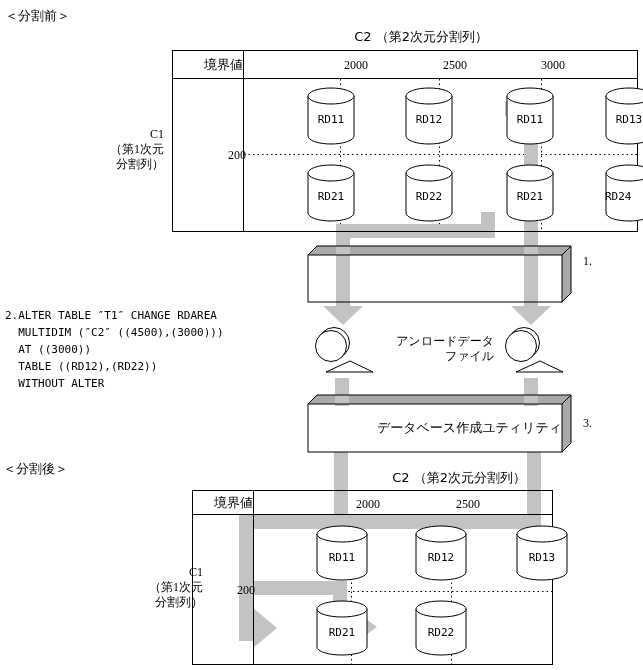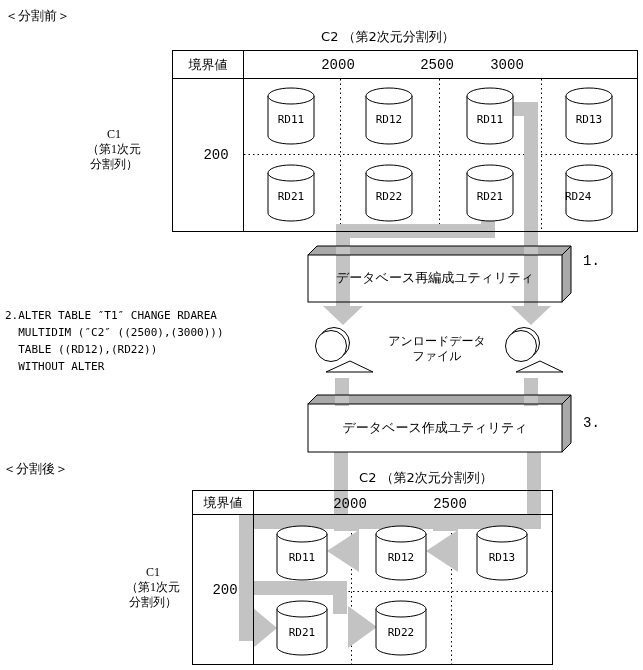--- a/index.html
+++ b/index.html
@@ -7,27 +7,27 @@
          font-family:"DejaVu Sans",sans-serif;overflow:hidden;}
   svg.underlay{position:absolute;left:0;top:0;z-index:1;}
   .dotted{stroke:#000;fill:none;stroke-width:1;stroke-dasharray:1.5 3;}
   .face{fill:var(--face-gray,#a9a9a9);stroke:none;}
   .arrow-path{stroke:var(--arrow-gray,#c3c3c3);fill:none;stroke-width:14;stroke-linejoin:miter;}
   .arrow-fill{fill:var(--arrow-gray,#c3c3c3);stroke:none;}
   .outline{fill:none;stroke:#000;stroke-width:1;}
   .shape{fill:#fff;stroke:#000;stroke-width:1;}
   .tbl{position:absolute;border:1px solid #000;z-index:2;background:transparent;}
   .hline,.vline{position:absolute;background:#000;z-index:2;}
-  .cyl{position:absolute;z-index:3;}
+  .cyl{position:absolute;z-index:3;margin-left:40px;}
   .cyl svg{position:absolute;left:0;top:0;}
   .cyl .lbl{position:absolute;left:0;top:26px;width:100%;text-align:center;
             font-family:"DejaVu Sans Mono",monospace;font-size:11px;}
   .txt{position:absolute;z-index:4;white-space:nowrap;font-size:13px;line-height:16px;}
-  .ctr{text-align:center;}
-  .mono{font-family:Liberation Mono, monospace;font-size:14px;}
+  .ctr{text-align:right;}
+  .mono{font-family:Liberation Serif, serif;font-size:12px;}
   .blk span{display:block;line-height:15px;font-family:Liberation Serif, serif;}
   .sql{font-family:"DejaVu Sans Mono",monospace;font-size:11px;line-height:17px;}
   .sql div{white-space:pre;}
 </style>
 </head>
 <body>
 
 <div class="stage">
 
   <svg class="underlay" width="643" height="670" viewBox="0 0 643 670">
@@ -191,36 +191,36 @@
         <ellipse class="shape" cx="26" cy="9" rx="25" ry="8"></ellipse>
       </svg>
     <span class="lbl">RD22</span>
   </div>
 
   <div class="txt" style="left:5px;top:8px">＜分割前＞</div>
   <div class="txt ctr" style="left:288px;top:29px;width:200px">C2 （第2次元分割列）</div>
   <div class="txt ctr" style="left:173px;top:57px;width:70px">境界値</div>
   <div class="txt mono ctr" style="left:308px;top:57px;width:60px">2000</div>
   <div class="txt mono ctr" style="left:407px;top:57px;width:60px">2500</div>
-  <div class="txt mono ctr" style="left:477px;top:57px;width:60px">3000</div>
+  <div class="txt mono ctr" style="left:505px;top:57px;width:60px">3000</div>
   <div class="txt ctr blk" style="left:64px;top:127px;width:100px;font-size:12px">
     <span>C1</span>
     <span>（第1次元</span>
     <span>分割列）</span>
   </div>
   <div class="txt mono ctr" style="left:186px;top:147px;width:60px">200</div>
 
   <div class="txt sql" style="left:5px;top:307px">
     <div>2.ALTER TABLE ″T1″ CHANGE RDAREA</div>
-    <div>  MULTIDIM (″C2″ ((2500),(3000)))</div>
+    <div>  MULTIDIM (″C2″ ((4500),(3000)))</div>
+    <div>  AT ((3000))</div>
     <div>  TABLE ((RD12),(RD22))</div>
     <div>  WITHOUT ALTER</div>
   </div>
 
-  <div class="txt ctr" style="left:308px;top:270px;width:254px">データベース再編成ユティリティ</div>
   <div class="txt mono" style="left:583px;top:253px">1.</div>
   <div class="txt ctr blk" style="left:380px;top:334px;width:114px;font-size:12px">
     <span>アンロードデータ</span>
     <span>ファイル</span>
   </div>
   <div class="txt ctr" style="left:308px;top:420px;width:254px">データベース作成ユティリティ</div>
   <div class="txt mono" style="left:583px;top:415px">3.</div>
 
   <div class="txt" style="left:3px;top:461px">＜分割後＞</div>
   <div class="txt ctr" style="left:326px;top:470px;width:200px">C2 （第2次元分割列）</div>

